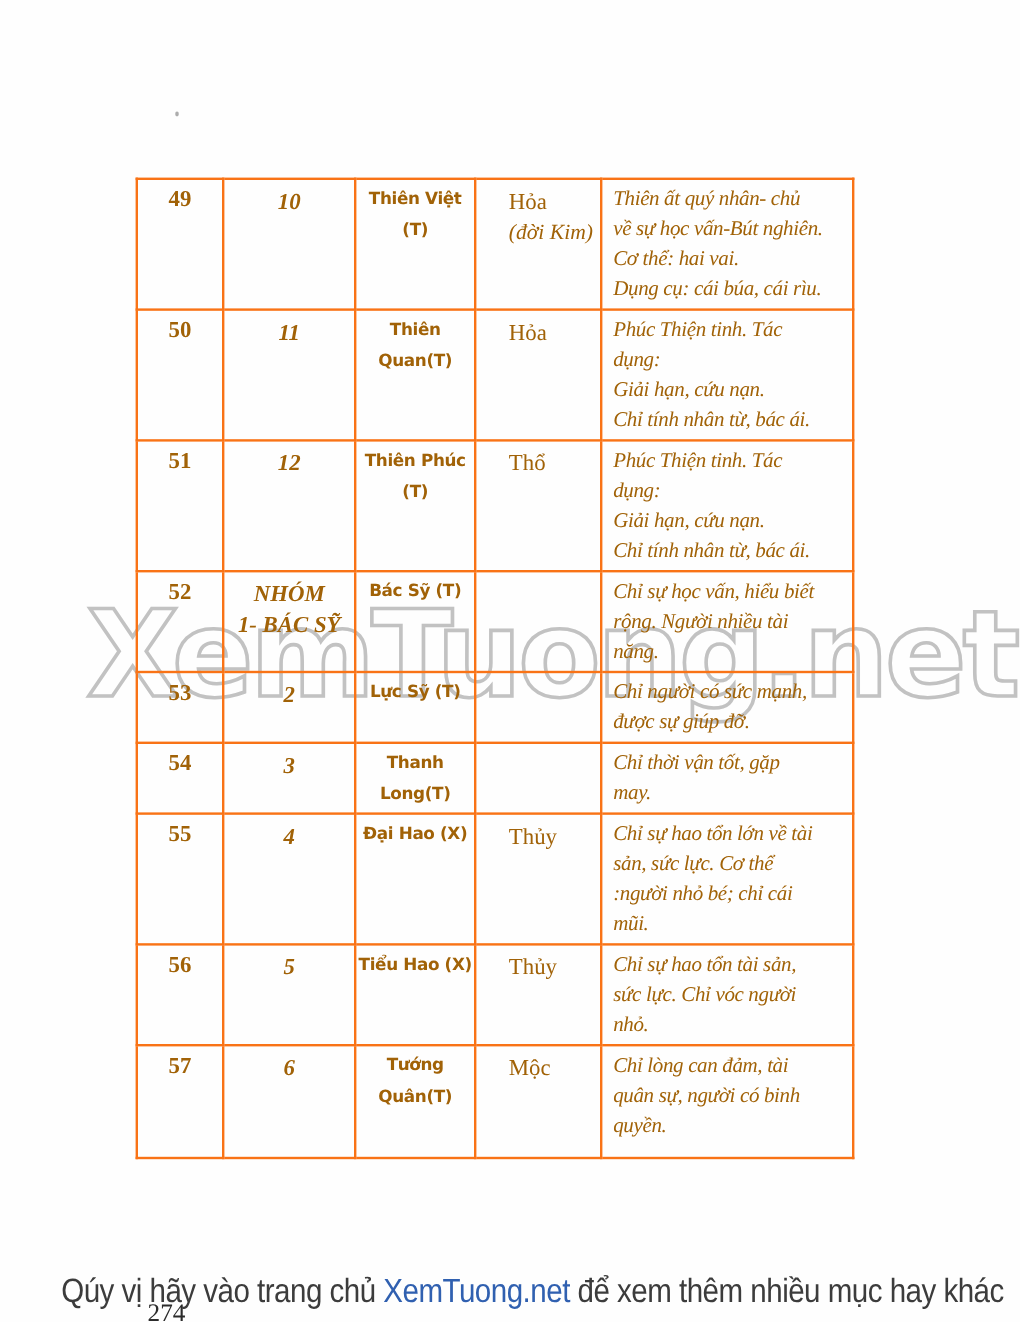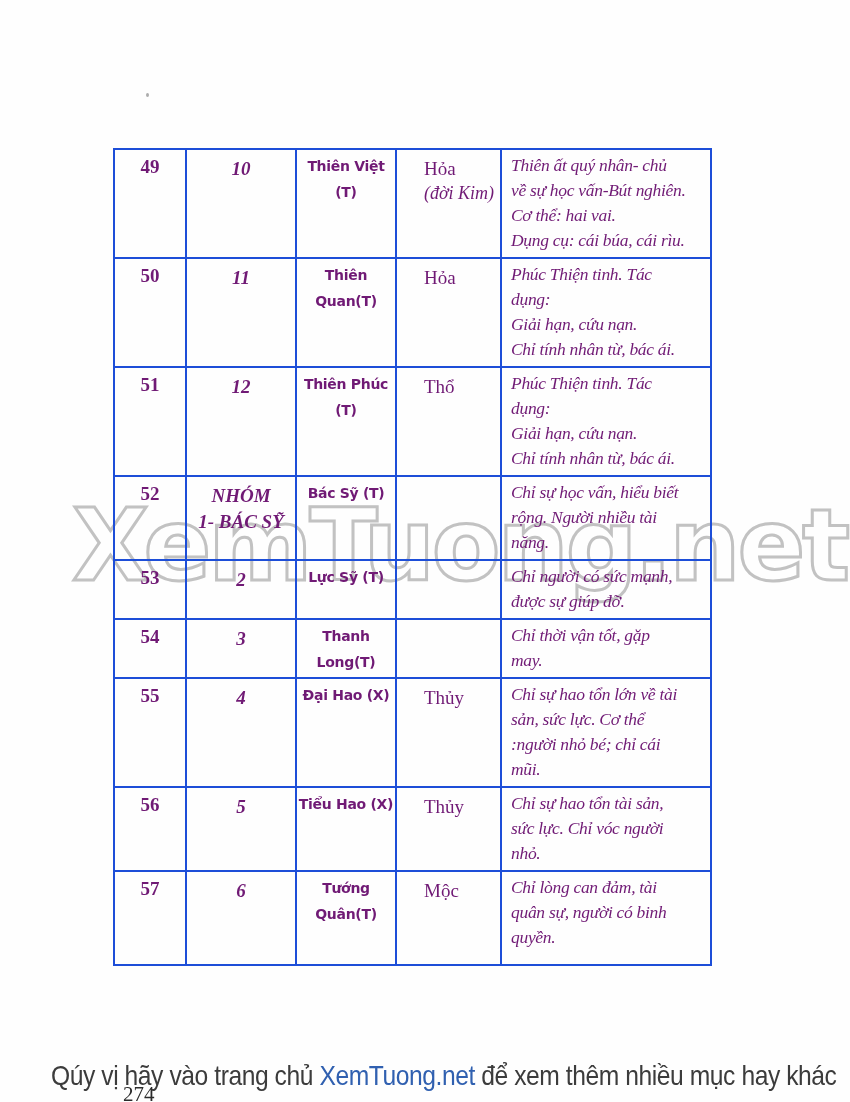--- a/index.html
+++ b/index.html
@@ -22,24 +22,24 @@
   
   table.star-table {
     position: absolute; left: 113px; top: 148px;
     width: 597px;
     border-collapse: collapse;
     table-layout: fixed;
     background: transparent;
     z-index: 2;
   }
   .star-table td {
-    border: 2px solid #1d4ed8;
+    border: 2px solid #f97316;
     vertical-align: top;
     overflow: hidden;
-    color: #701a75;
+    color: #a16207;
   }
   td.c-no {
     font-family: "Liberation Serif", serif;
     font-weight: bold; font-size: 19px;
     text-align: center; padding-top: 6px;
   }
   td.c-order {
     font-family: "Liberation Serif", serif;
     font-weight: bold; font-style: italic; font-size: 19px;
     text-align: center; padding-top: 6px;

